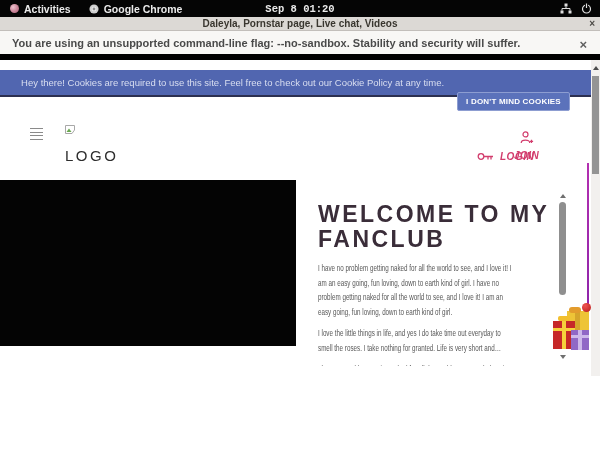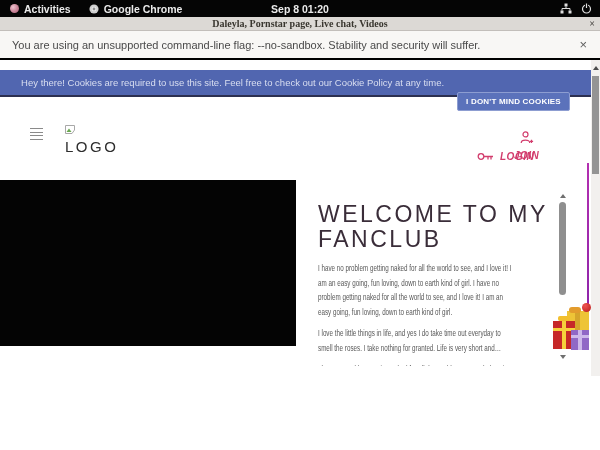--- a/index.html
+++ b/index.html
@@ -8,63 +8,63 @@
           font-family:"Liberation Sans",sans-serif;}
 
   
   .gnome-bar{position:absolute;top:0;left:0;width:600px;height:17px;background:#050505;
              color:#eaeaea;display:flex;align-items:center;font-size:10.5px;font-weight:bold;}
   .gb-left{display:flex;align-items:center;gap:6px;margin-left:10px;}
   .gb-group{display:flex;align-items:center;gap:5px;cursor:default;}
   .activities-dot{width:9px;height:9px;border-radius:50%;
                   background:radial-gradient(circle at 35% 35%, #eec3cf 0%, #c88296 55%, #a5657c 100%);}
   .chrome-glyph{width:10px;height:10px;}
-  .gb-clock{position:absolute;left:0;right:0;text-align:center;pointer-events:none;}
+  .gb-clock{position:absolute;left:0;right:0;text-align:center;pointer-events:none;font-family:Liberation Mono, monospace;}
   .gb-right{margin-left:auto;display:flex;align-items:center;gap:9px;margin-right:8px;}
 
   
   .tab-strip{position:absolute;top:17px;left:0;width:600px;height:14px;background:#dcd9d5;
              border-bottom:1px solid #c2beba;display:flex;align-items:center;justify-content:center;
-             font-size:10px;font-weight:bold;color:#39362f;font-family:Liberation Serif, serif;}
+             font-size:10px;font-weight:bold;color:#39362f;}
   .tab-close{position:absolute;right:5px;top:0;height:13px;display:flex;align-items:center;
              font-size:10px;color:#4c4a46;font-weight:bold;cursor:pointer;}
 
   
   .infobar{position:absolute;top:31px;left:0;width:600px;height:29px;background:#f8f7f5;
-           border-bottom:2px solid #000000;display:flex;align-items:center;}
+           border-bottom:6px solid #000000;display:flex;align-items:center;font-weight:bold;}
   .infobar-text{margin-left:12px;font-size:11px;color:#4a4a4a;}
   .infobar-close{position:absolute;right:13px;top:7px;font-size:13px;color:#5f5f5f;cursor:pointer;line-height:14px;}
 
   
   .viewport{position:absolute;top:60px;left:0;width:600px;height:390px;background:#fff;}
 
   
   .cookie-banner{position:absolute;top:10px;left:0;width:591px;height:27px;background:#5166b0;
                  border-bottom:2px solid #2c3050;display:flex;align-items:center;justify-content:center;gap:13px;}
   .cookie-msg{font-size:9.5px;color:#d9def0;text-align:right;}
   .cookie-btn{font-size:8px;font-weight:bold;color:#ffffff;background:#5b72bb;border:1px solid #8d9dd1;
               border-radius:2px;padding:4px 8px;letter-spacing:.2px;cursor:pointer;margin-top:38px;}
 
   
   .hamburger{position:absolute;left:30px;top:68px;width:13px;height:12px;display:flex;
              flex-direction:column;justify-content:space-between;cursor:pointer;}
   .hamburger span{display:block;height:1.4px;background:#8a8a8a;}
   .logo-wrap{position:absolute;left:65px;top:60px;cursor:pointer;}
-  .logo-text{font-size:15px;letter-spacing:2.5px;color:#2d2d2d;margin-top:0;}
+  .logo-text{font-size:15px;letter-spacing:2.5px;color:#2d2d2d;margin-top:9px;}
   .auth{position:absolute;top:71px;display:flex;align-items:center;gap:6px;cursor:pointer;}
   .auth-label{font-size:10px;font-weight:bold;font-style:italic;letter-spacing:.5px;color:#d23d6d;}
   .auth.login{left:477px;margin-top:20px;}
   .auth.join{left:514px;flex-direction:column;}
 
   
   .video{position:absolute;left:0;top:120px;width:296px;height:166px;background:#040404;cursor:pointer;}
 
   
   .about-box{position:absolute;left:318px;top:136px;width:242px;height:170px;overflow:hidden;}
-  .about-title{margin:6px 0 0 0;font-size:23px;line-height:25px;font-weight:normal;
+  .about-title{margin:6px 0 0 0;font-size:23px;line-height:25px;font-weight:bold;
                letter-spacing:2.5px;color:#3a2d39;}
   .paras{width:380px;transform:scaleX(0.64);transform-origin:left top;margin-top:9px;}
   .paras p{margin:0 0 7px 0;font-size:9.8px;line-height:14.5px;color:#575757;white-space:pre-line;}
 
   
   .inner-sb-up,.inner-sb-down{position:absolute;left:560px;width:0;height:0;cursor:pointer;
       border-left:3.5px solid transparent;border-right:3.5px solid transparent;}
   .inner-sb-up{top:134px;border-bottom:4px solid #6f6f6f;}
   .inner-sb-down{top:295px;border-top:4px solid #6f6f6f;}
   .inner-sb-thumb{position:absolute;left:559px;top:142px;width:7px;height:93px;background:#8f8f8f;

